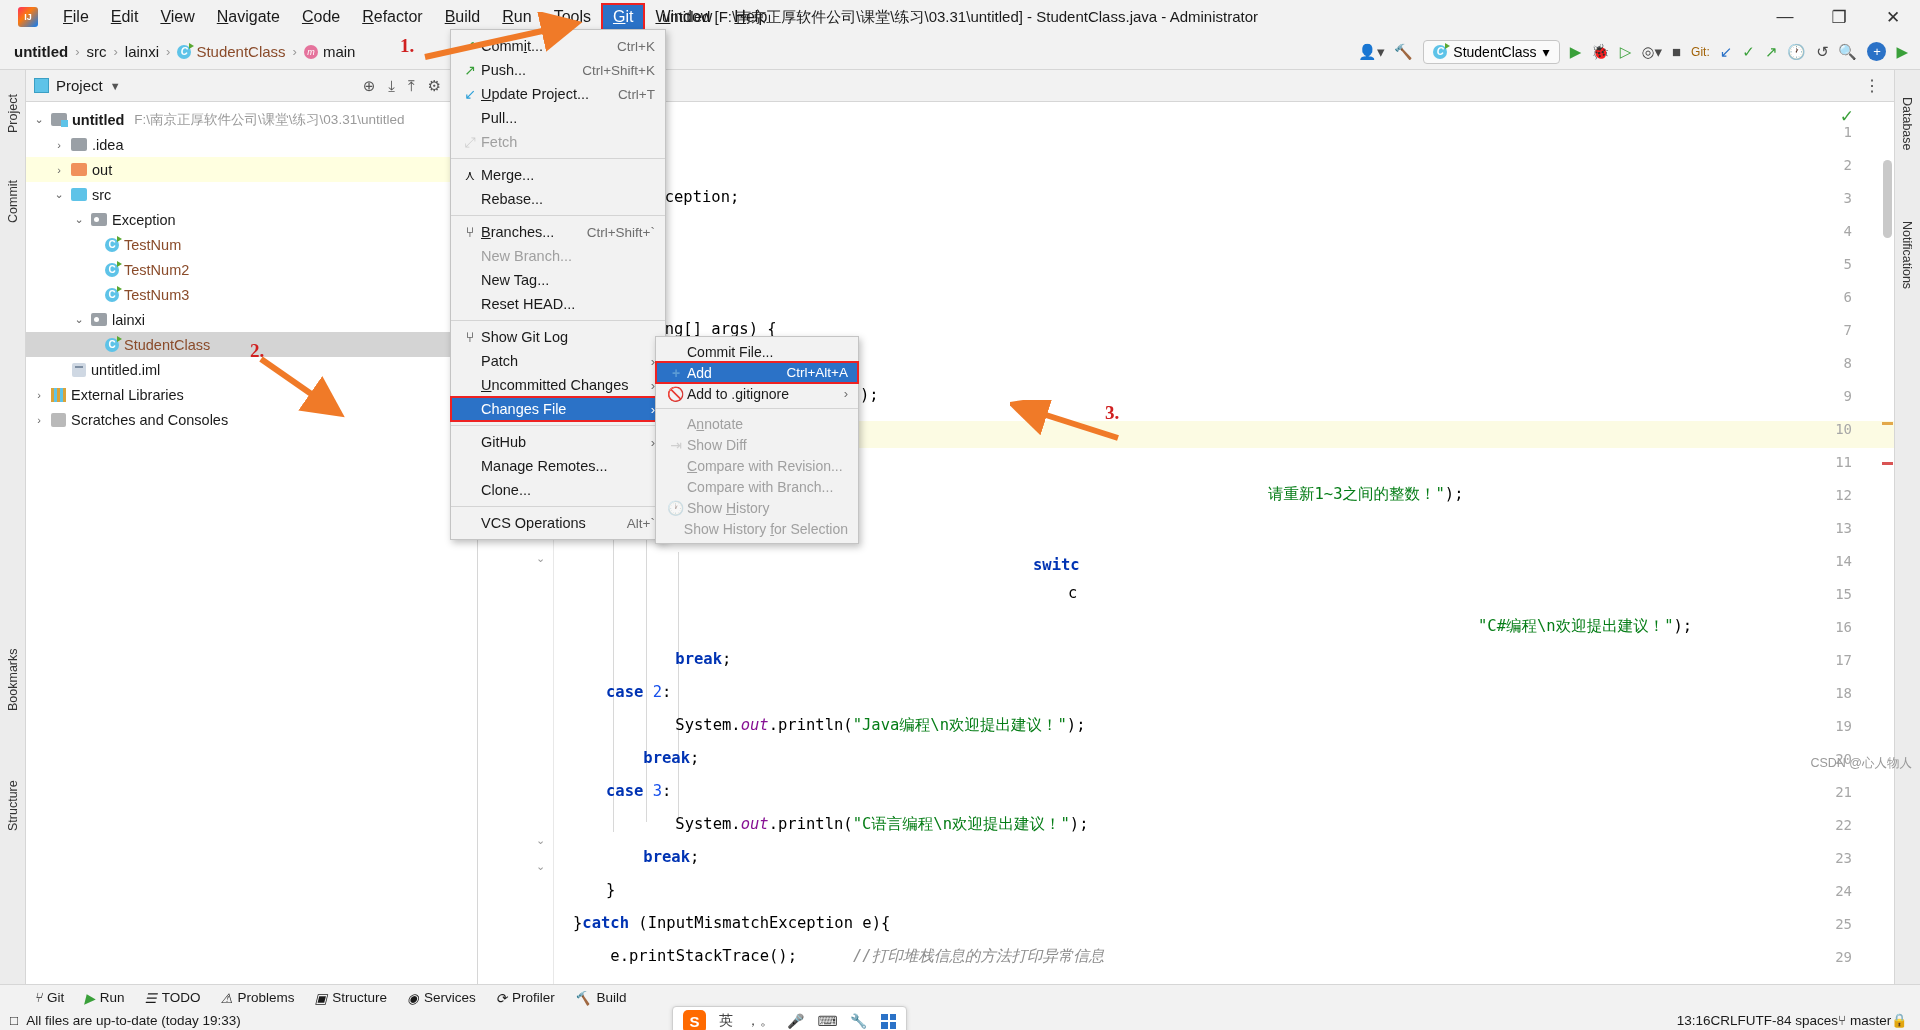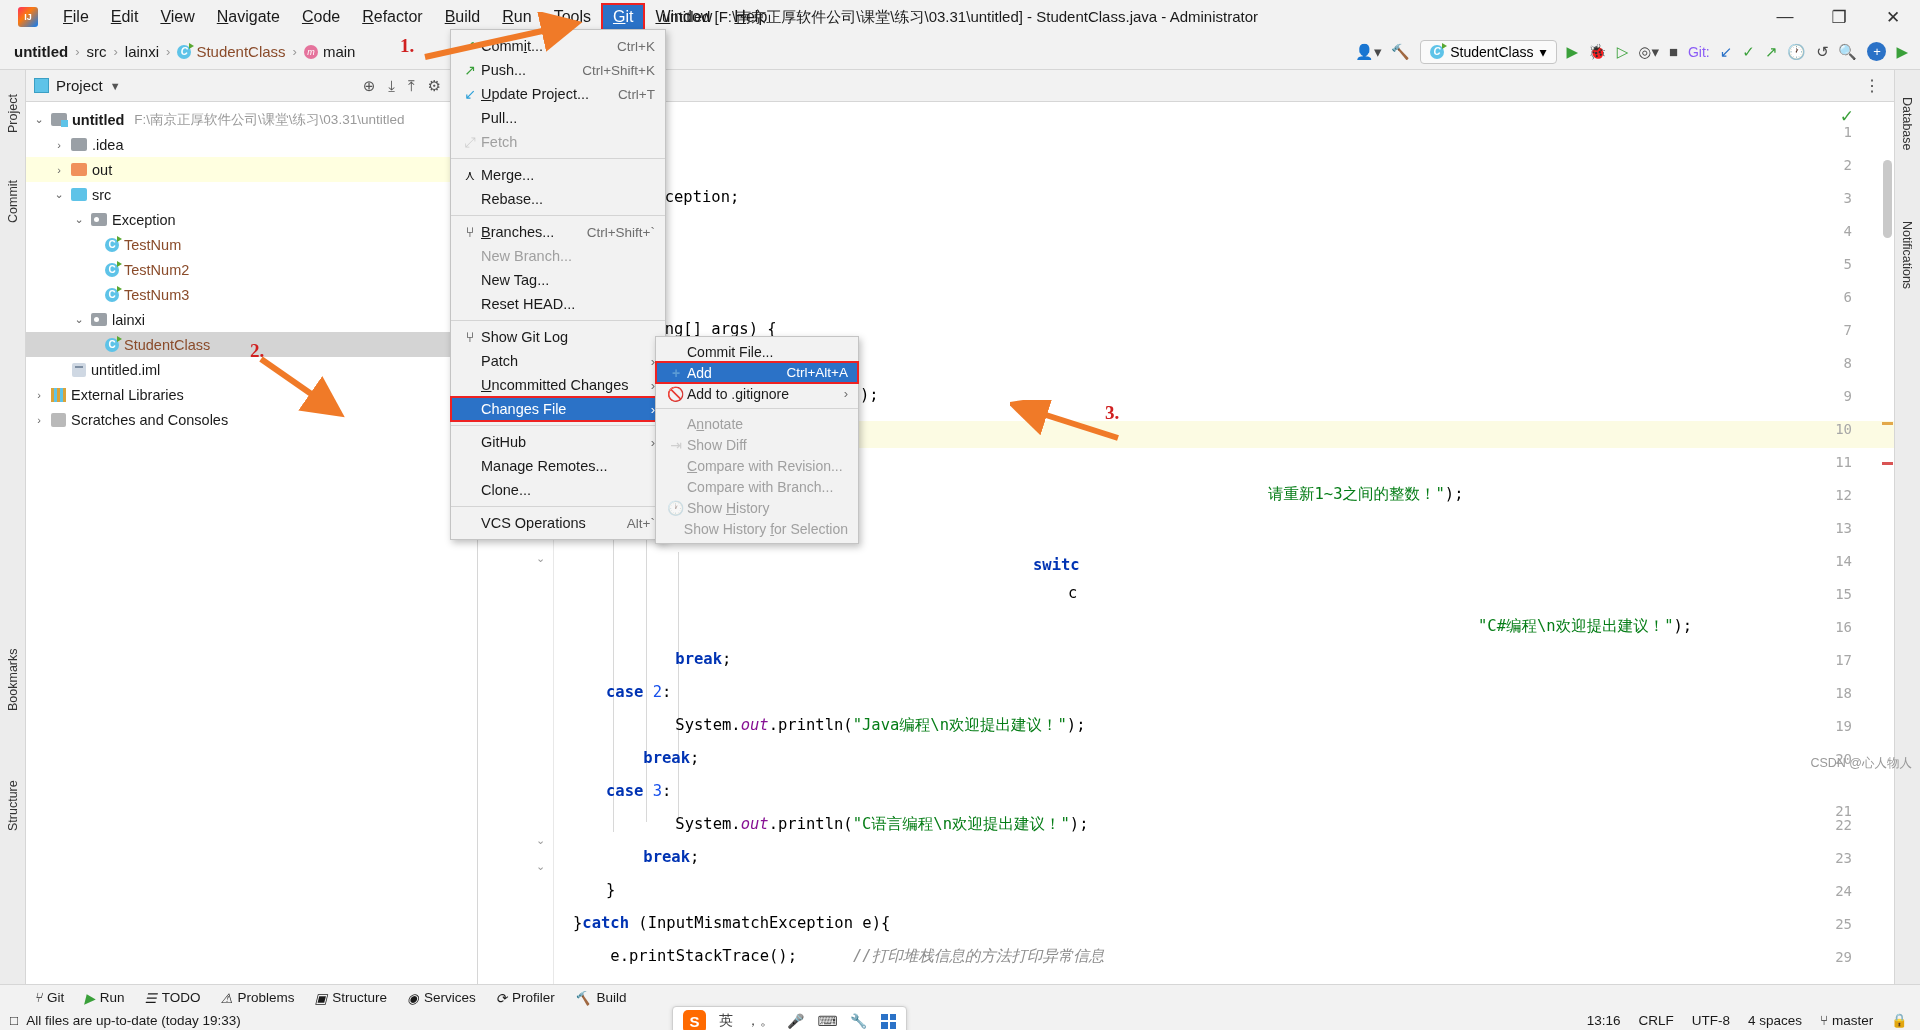--- a/index.html
+++ b/index.html
@@ -78,21 +78,21 @@
   .navrow-right {
     margin-left:auto; display:flex; align-items:center; gap:10px; margin-right:12px;
   }
   .run-config {
     display:flex; align-items:center; gap:6px; font-size:14px;
     border:1px solid #c6c6c6; border-radius:4px; padding:3px 9px; background:#fafafa;
   }
   .tb-ico { font-size:15px; color:#4a4a4a; cursor:default; }
   .tb-ico.green { color:#3aa03a; }
   .tb-ico.blue { color:#2b72c7; }
-  .gitlbl { font-size:14px; color:#8b5cf6; }
+  .gitlbl { font-size:12px; color:#a16207; }
   .plus-badge{
     width:19px;height:19px;border-radius:50%;background:#2b72c7;color:#fff;
     font-size:13px;display:flex;align-items:center;justify-content:center;
   }
 
   
   .leftstrip{
     position:absolute; left:0; top:70px; width:26px; height:914px;
     background:#ececec; border-right:1px solid #d6d6d6;
   }
@@ -261,21 +261,21 @@
     display:flex; align-items:center; gap:20px; padding-left:34px; font-size:13.5px;
   }
   .bb-item{ display:flex; align-items:center; gap:5px; color:#1a1a1a; }
 
   
   .statusbar{
     position:absolute; left:0; top:1010px; width:1920px; height:20px;
     background:#f2f2f2; display:flex; align-items:center;
     font-size:13.5px; color:#1a1a1a; padding-left:10px;
   }
-  .sb-right{ margin-left:auto; display:flex; align-items:center; gap:18px; padding-right:12px; }
+  .sb-right{ margin-left:auto; display:flex; align-items:center; padding-right:12px; }
 
   
   .imebar{
     position:absolute; left:672px; top:1006px; height:30px;
     background:#fff; border:1px solid #cfcfcf; border-radius:4px;
     display:flex; align-items:center; gap:13px; padding:0 10px; z-index:95;
     box-shadow:0 1px 4px rgba(0,0,0,.15);
   }
   .ime-s{
     width:23px;height:23px;border-radius:5px;background:#ff6a00;color:#fff;
@@ -499,21 +499,21 @@
       <div class="lnum" style="top:352px;">11</div>
       <div class="lnum" style="top:385px;">12</div>
       <div class="lnum" style="top:418px;">13</div>
       <div class="lnum" style="top:451px;">14</div>
       <div class="lnum" style="top:484px;">15</div>
       <div class="lnum" style="top:517px;">16</div>
       <div class="lnum" style="top:550px;">17</div>
       <div class="lnum" style="top:583px;">18</div>
       <div class="lnum" style="top:616px;">19</div>
       <div class="lnum" style="top:649px;">20</div>
-      <div class="lnum" style="top:682px;margin-top:19px;">21</div>
+      <div class="lnum" style="top:682px;">21</div>
       <div class="lnum" style="top:715px;">22</div>
       <div class="lnum" style="top:748px;">23</div>
       <div class="lnum" style="top:781px;">24</div>
       <div class="lnum" style="top:814px;">25</div>
       <div class="lnum" style="top:847px;">29</div>
       <div class="lnum" style="top:880px;">27</div>
 
       <div class="gutter-run" style="top:186px;">▶</div>
       <div class="gutter-run" style="top:219px;">▶</div>
       <div class="fold" style="top:450px;">⌄</div>

